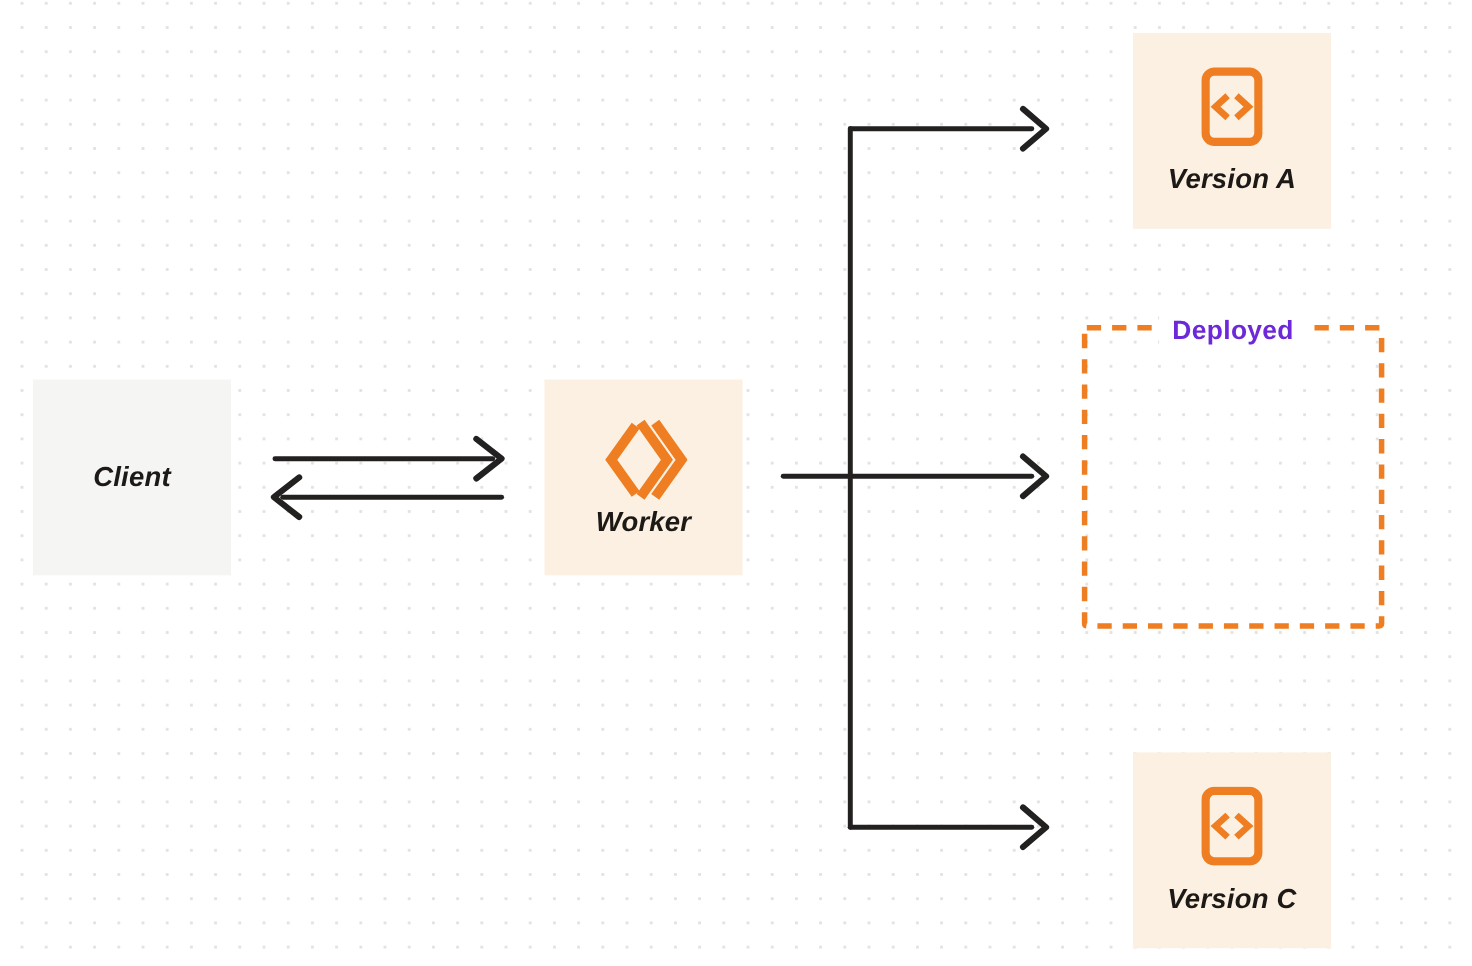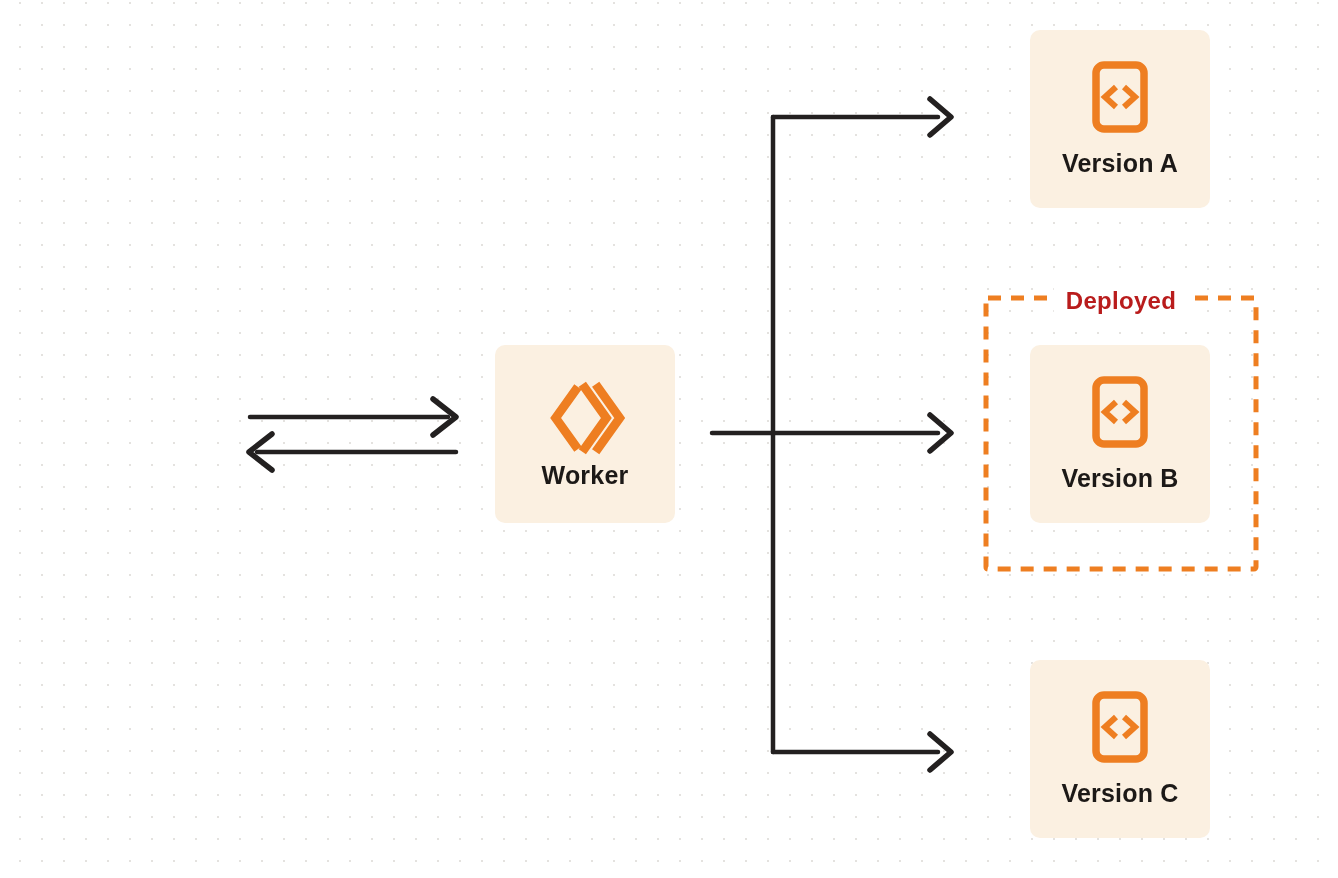--- a/index.html
+++ b/index.html
@@ -8,37 +8,37 @@
     width:1338px;height:878px;
     overflow:hidden;
     font-family:"Liberation Sans", sans-serif;
     background-color:#ffffff;
     background-image:radial-gradient(circle, #e4e2df 1.2px, transparent 1.5px);
     background-size:22px 22px;
     background-position:9px 14px;
   }
   svg.overlay{position:absolute;left:0;top:0;pointer-events:none;}
   .node{
-    position:absolute;width:180px;height:178px;border-radius:10px;
-    display:flex;flex-direction:column;align-items:center;justify-content:center;
+    position:absolute;width:180px;height:178px;border-radius:0;
+    display:flex;flex-direction:column;align-items:center;justify-content:center;font-style:italic;
   }
   .node-label{
     font-size:25px;font-weight:700;color:#1c1917;letter-spacing:.2px;white-space:nowrap;
   }
   .client-node{left:30px;top:345px;background:#f5f5f4;}
   .worker-node{left:495px;top:345px;background:#fbf0e1;gap:3px;}
   .version-node{left:1030px;background:#fbf0e1;gap:16px;}
   .version-a{top:30px;}
   .version-b{top:345px;}
-  .version-c{top:660px;}
+  .version-c{top:684px;}
   .icon-wrap{display:flex;align-items:center;justify-content:center;}
   .deployed-label{
     position:absolute;left:1121px;top:287px;transform:translateX(-50%);
     background:#ffffff;padding:0 12px;line-height:28px;
-    font-size:24px;font-weight:700;color:#b91c1c;letter-spacing:.3px;white-space:nowrap;
+    font-size:24px;font-weight:700;color:#6d28d9;letter-spacing:.3px;white-space:nowrap;
   }
   .traffic-label{
     position:absolute;left:861px;top:349px;transform:translateX(-50%);
     text-align:center;font-size:19px;font-weight:700;color:#1c1917;
     line-height:32px;letter-spacing:.8px;white-space:nowrap;
   }
 </style>
 </head>
 <body>
 
@@ -58,20 +58,23 @@
       <path d="M930 99 L951 117 L930 135" stroke-width="5.5" stroke-linejoin="round"></path>
       <path d="M712 433 H938"></path>
       <path d="M930 415 L951 433 L930 451" stroke-width="5.5" stroke-linejoin="round"></path>
       <path d="M773 752 H938"></path>
       <path d="M930 734 L951 752 L930 770" stroke-width="5.5" stroke-linejoin="round"></path>
     </g>
 
     <rect x="986" y="298" width="270" height="271" rx="2" fill="none" stroke="#EE7E21" stroke-width="5" stroke-dasharray="13 10"></rect>
   </svg>
 
+  <div class="node client-node">
+    <div class="node-label">Client</div>
+  </div>
 
   <div class="node worker-node">
     <span class="icon-wrap">
       <svg width="80" height="80" viewBox="0 0 90 90" fill="none">
         <path d="M37 10 L12 45 L37 80" stroke="#EE7E21" stroke-width="10"></path>
         <path d="M42 7 L69 45 L42 83" stroke="#EE7E21" stroke-width="10"></path>
         <path d="M57 7 L84 45 L57 83" stroke="#EE7E21" stroke-width="10"></path>
       </svg>
     </span>
     <div class="node-label">Worker</div>
@@ -81,30 +84,20 @@
     <span class="icon-wrap">
       <svg width="56" height="72" viewBox="0 0 56 72" fill="none">
         <rect x="4" y="4" width="48" height="64" rx="8" stroke="#EE7E21" stroke-width="7.5"></rect>
         <path d="M24 26 L13 36 L24 46" stroke="#EE7E21" stroke-width="6" stroke-linejoin="miter"></path>
         <path d="M32 26 L43 36 L32 46" stroke="#EE7E21" stroke-width="6" stroke-linejoin="miter"></path>
       </svg>
     </span>
     <div class="node-label">Version A</div>
   </div>
 
-  <div class="node version-node version-b">
-    <span class="icon-wrap">
-      <svg width="56" height="72" viewBox="0 0 56 72" fill="none">
-        <rect x="4" y="4" width="48" height="64" rx="8" stroke="#EE7E21" stroke-width="7.5"></rect>
-        <path d="M24 26 L13 36 L24 46" stroke="#EE7E21" stroke-width="6" stroke-linejoin="miter"></path>
-        <path d="M32 26 L43 36 L32 46" stroke="#EE7E21" stroke-width="6" stroke-linejoin="miter"></path>
-      </svg>
-    </span>
-    <div class="node-label">Version B</div>
-  </div>
 
   <div class="node version-node version-c">
     <span class="icon-wrap">
       <svg width="56" height="72" viewBox="0 0 56 72" fill="none">
         <rect x="4" y="4" width="48" height="64" rx="8" stroke="#EE7E21" stroke-width="7.5"></rect>
         <path d="M24 26 L13 36 L24 46" stroke="#EE7E21" stroke-width="6" stroke-linejoin="miter"></path>
         <path d="M32 26 L43 36 L32 46" stroke="#EE7E21" stroke-width="6" stroke-linejoin="miter"></path>
       </svg>
     </span>
     <div class="node-label">Version C</div>

